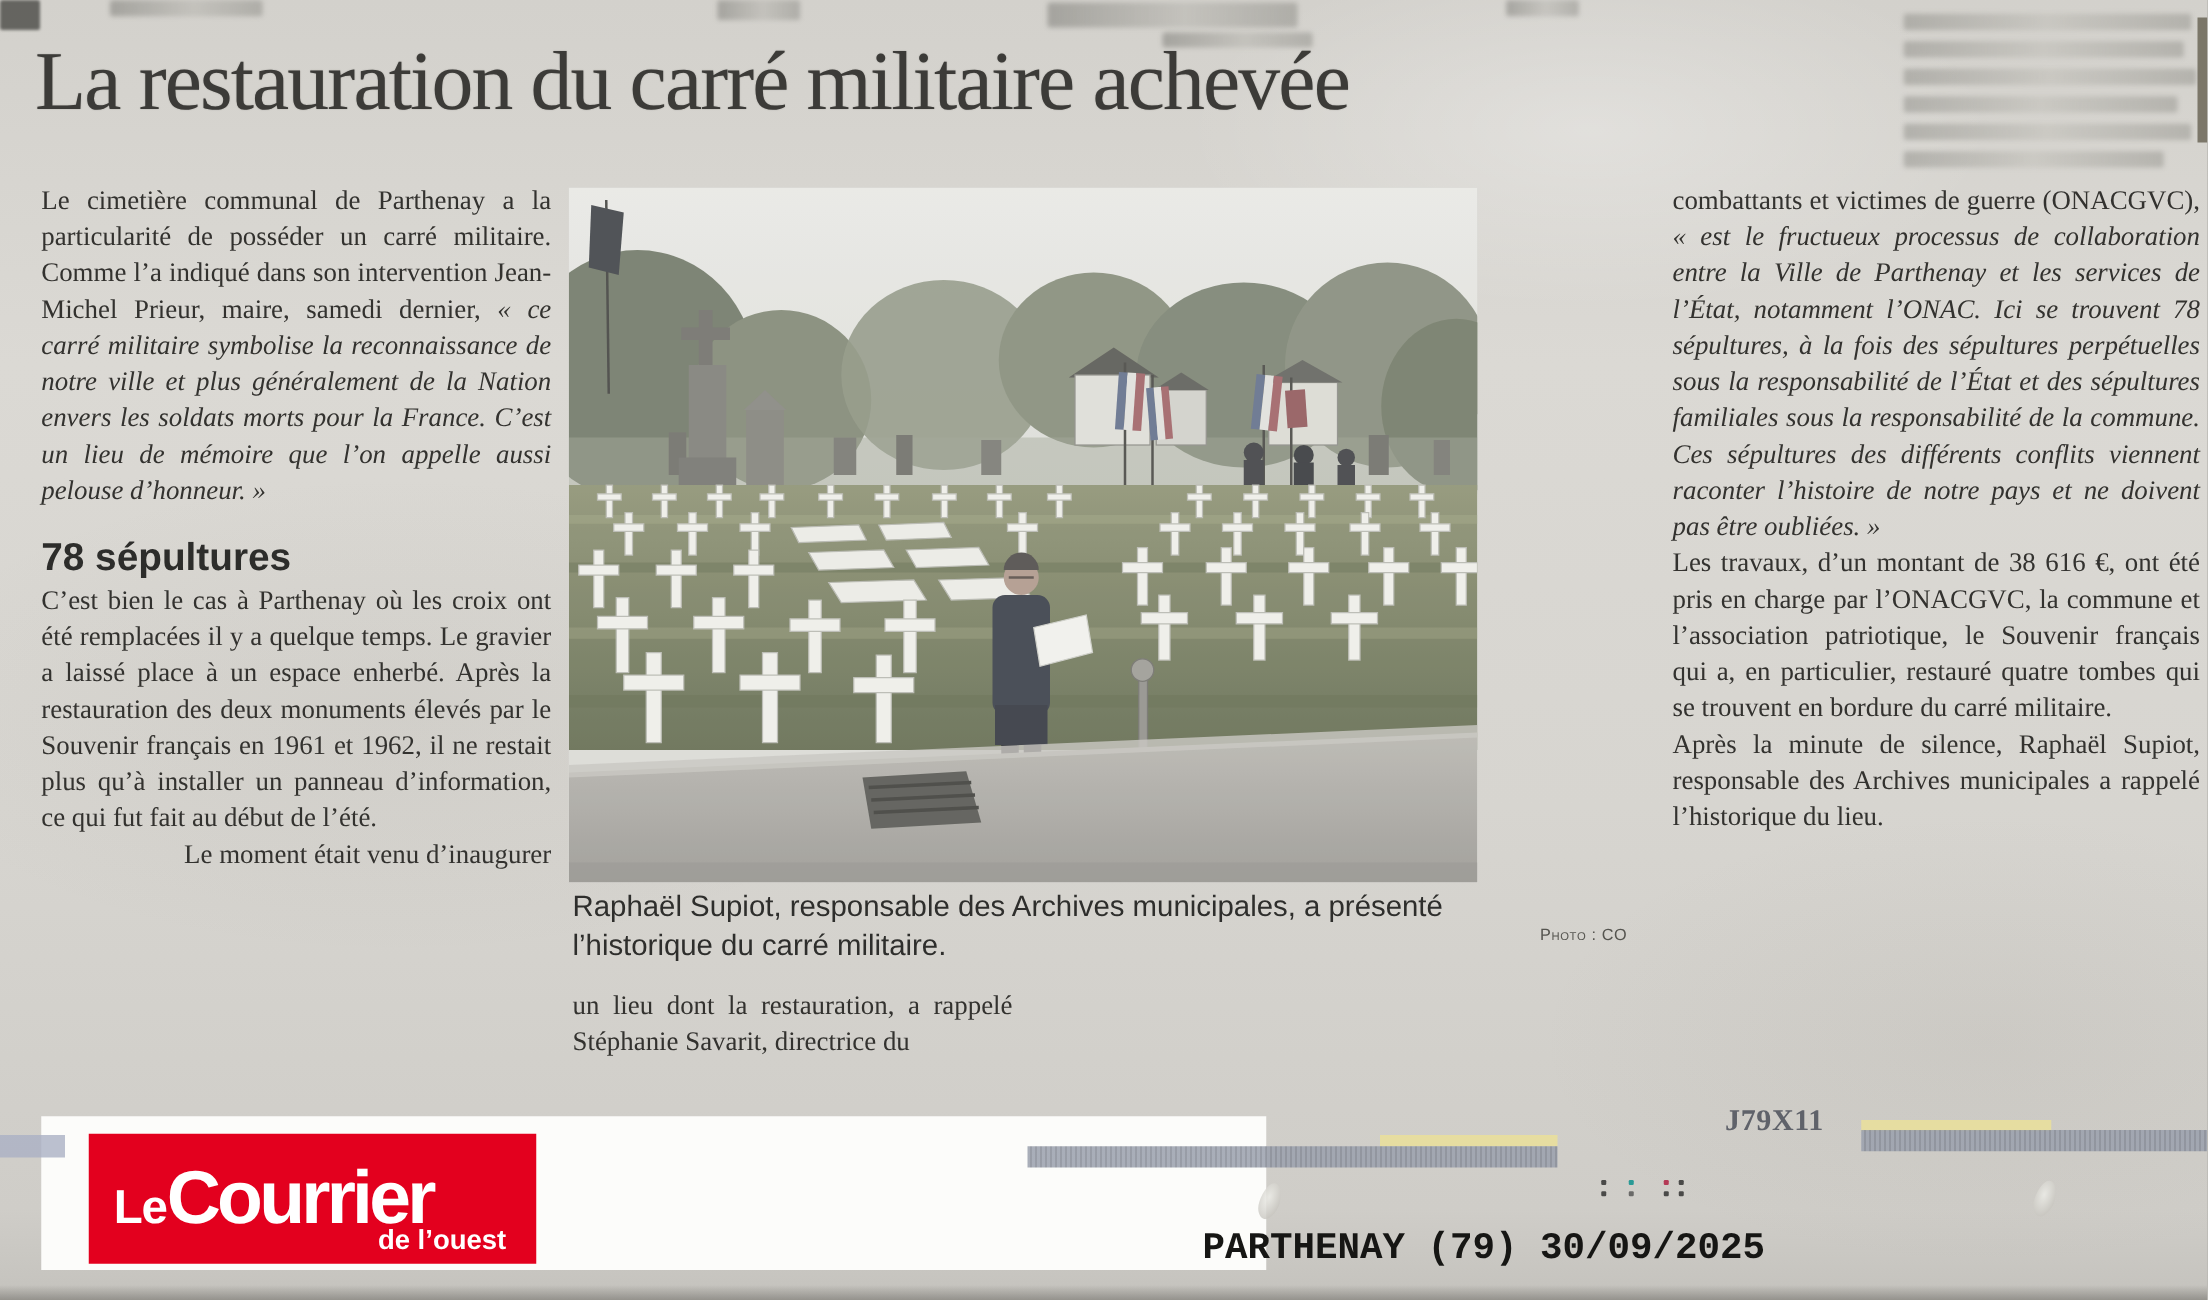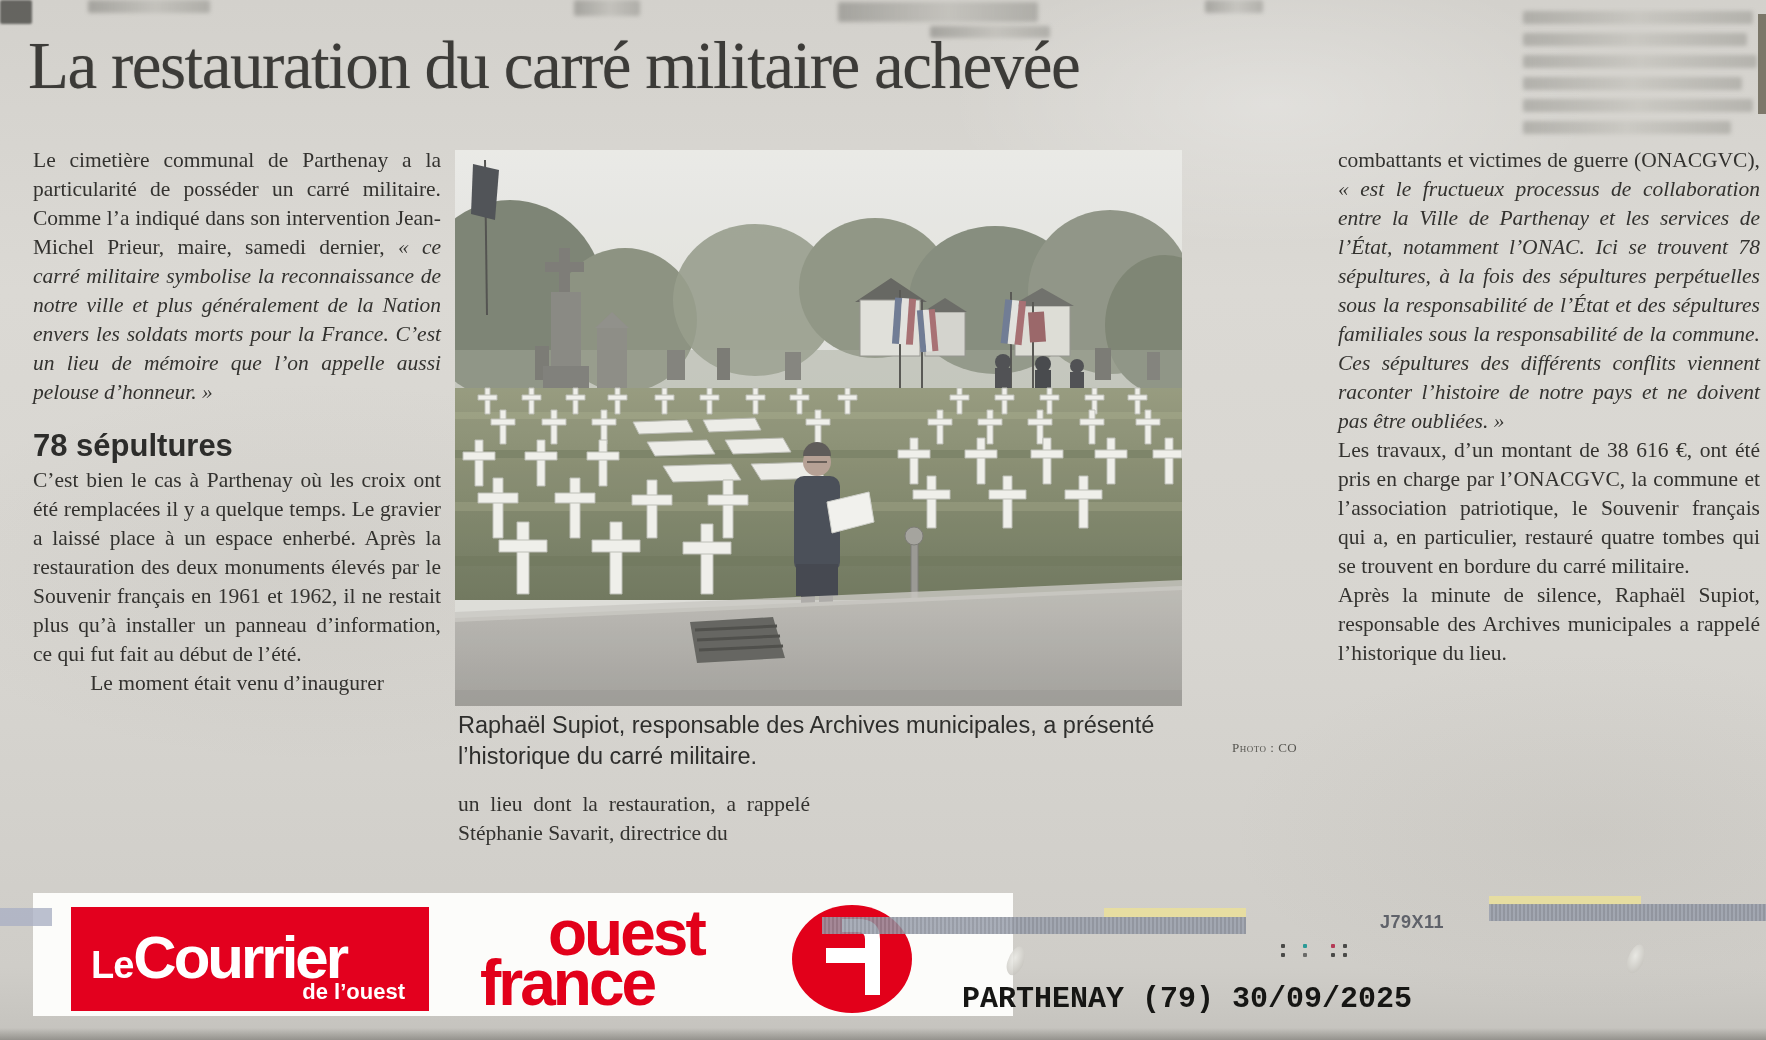--- a/index.html
+++ b/index.html
@@ -21,33 +21,33 @@
     letter-spacing:-1.5px;color:#3c3b38;white-space:nowrap;
     text-shadow:0 0 1px rgba(60,59,56,.4);
   }
   
   .col{position:absolute;font-size:21.5px;line-height:29px;text-align:justify;color:#33322f;}
   .col p{margin:0 0 0 0;}
   .col .it{font-style:italic;}
   .col1{left:33px;top:146px;width:408px;}
   .col1 h2{font-family:"Liberation Sans",sans-serif;font-size:31px;margin:24px 0 6px 0;color:#2d2d2b;letter-spacing:0;}
   .p-follow{margin-top:0;}
-  .p-indent{text-align:center;}
+  .p-indent{text-align:right;}
   .col2{left:458px;top:790px;width:352px;}
   .col3{left:838px;top:790px;width:352px;}
   .col4{left:1338px;top:146px;width:422px;}
   .col4 p + p{margin-top:0;}
   
   .photo{position:absolute;left:455px;top:150px;width:727px;height:556px;overflow:hidden;
     filter:saturate(.72) contrast(.96) brightness(1.03);background:#d8d8d3;}
   .photo svg{display:block;}
   
   .caption{position:absolute;left:458px;top:710px;width:745px;
     font-family:"Liberation Sans",sans-serif;font-size:23.5px;line-height:31px;color:#2e2e2c;}
-  .credit{position:absolute;left:1232px;top:740px;font-family:Liberation Serif, serif;
+  .credit{position:absolute;left:1232px;top:740px;font-family:Liberation Sans, sans-serif;
     font-size:13px;letter-spacing:.5px;color:#55544f;font-variant:small-caps;}
   
   .white-band{position:absolute;left:33px;top:893px;width:980px;height:123px;background:#fcfcfa;}
   .courrier{position:absolute;left:38px;top:14px;width:358px;height:104px;background:#e3001e;
     color:#fff;font-family:"Liberation Sans",sans-serif;}
   .courrier .main{position:absolute;left:20px;top:16px;white-space:nowrap;}
   .courrier .le{font-size:38px;font-weight:700;letter-spacing:-1px;}
   .courrier .name{font-size:60px;font-weight:800;letter-spacing:-3px;}
   .courrier .tagline{position:absolute;right:24px;top:72px;font-size:22px;font-weight:700;letter-spacing:0;}
   .of-logo{position:absolute;left:445px;top:8px;width:480px;height:120px;color:#e2001a;
@@ -56,22 +56,22 @@
   .of-line2{position:absolute;left:2px;top:50px;font-size:64px;letter-spacing:-3px;line-height:1;}
   .of-emblem{position:absolute;left:312px;top:2px;}
   
   .bar{position:absolute;height:17px;
     background:repeating-linear-gradient(90deg,#9aa0ad 0 2px,#878c98 2px 4px);opacity:.85;}
   .bar1{left:822px;top:917px;width:424px;}
   .bar2{left:1489px;top:904px;width:277px;}
   .ystrip{position:absolute;height:9px;background:#e9df9c;opacity:.9;}
   .y1{left:1104px;top:908px;width:142px;}
   .y2{left:1489px;top:896px;width:152px;}
-  .print-ref{position:absolute;left:1380px;top:912px;font-family:Liberation Sans, sans-serif;
-    font-weight:800;font-size:18px;color:#5f626a;letter-spacing:.5px;}
+  .print-ref{position:absolute;left:1380px;top:884px;font-family:Liberation Serif, serif;
+    font-weight:800;font-size:24px;color:#5f626a;letter-spacing:.5px;}
   .regdots{position:absolute;left:1281px;top:944px;width:80px;height:22px;}
   .regdots i{position:absolute;width:4px;height:4px;border-radius:1px;}
   .stamp{position:absolute;left:962px;top:982px;font-family:"Liberation Mono",monospace;
     font-weight:700;font-size:30px;color:#161614;letter-spacing:0px;white-space:nowrap;}
   .lavchip{position:absolute;left:0px;top:908px;width:52px;height:18px;background:#aab0c4;opacity:.8;}
   .crease{position:absolute;width:16px;height:30px;border-radius:50% 50% 50% 50%/60% 60% 40% 40%;
     background:radial-gradient(ellipse at 40% 40%, #efefea, #c9c7c1 70%, transparent 75%);
     transform:rotate(18deg);opacity:.8;}
   
   .ghost{position:absolute;filter:blur(2px);opacity:.55;border-radius:2px;
@@ -420,28 +420,20 @@
     <p>Après la minute de silence, Raphaël Supiot, responsable des Archives municipales a rappelé l’historique du lieu.</p>
   </div>
 
   <div class="white-band">
     <div class="courrier">
       <div class="main">
         <span class="le">Le</span><span class="name">Courrier</span>
       </div>
       <div class="tagline">de l’ouest</div>
     </div>
-    <div class="of-logo">
-      <div class="of-line1">ouest</div>
-      <div class="of-line2">france</div>
-      <svg class="of-emblem" width="124" height="112" viewBox="0 0 124 112">
-        <ellipse cx="62" cy="56" rx="60" ry="54" fill="#e2001a"></ellipse>
-        <path d="M52 16 h16 q22 0 22 20 v56 h-15 V60 H36 V45 h39 v-9 q0-7 -7-7 h-16 z" fill="#ffffff"></path>
-      </svg>
-    </div>
   </div>
 
   <div class="ystrip y1"></div>
   <div class="bar bar1"></div>
   <div class="ystrip y2"></div>
   <div class="bar bar2"></div>
   <div class="print-ref">J79X11</div>
   <div class="regdots">
     <i style="left:0;top:0;background:#4a4a48;"></i>
     <i style="left:0;top:9px;background:#4a4a48;"></i>

